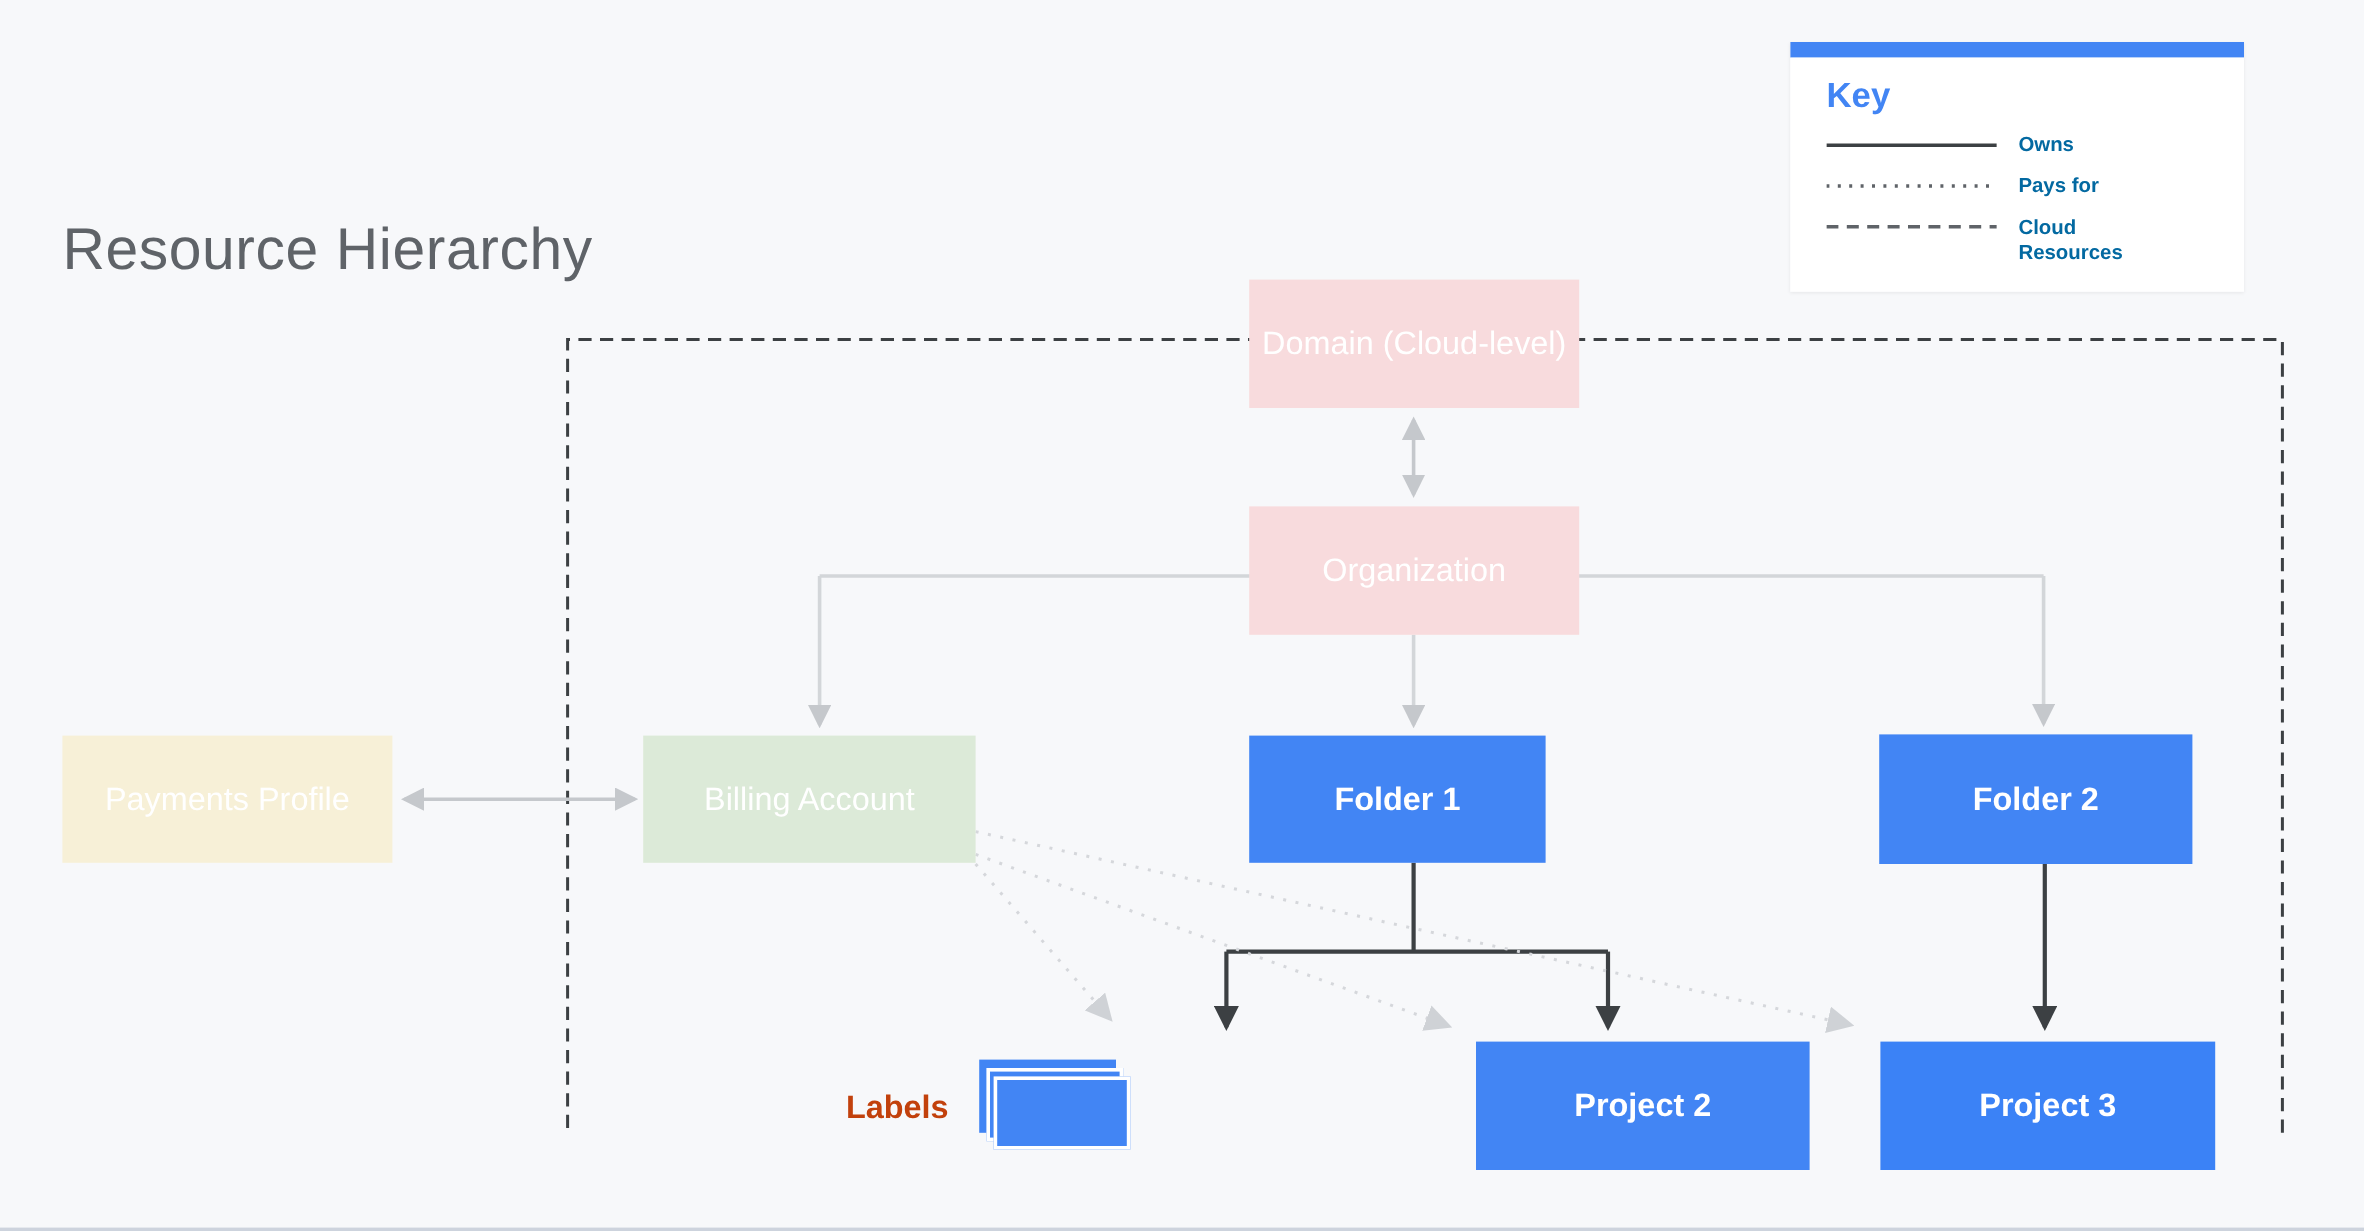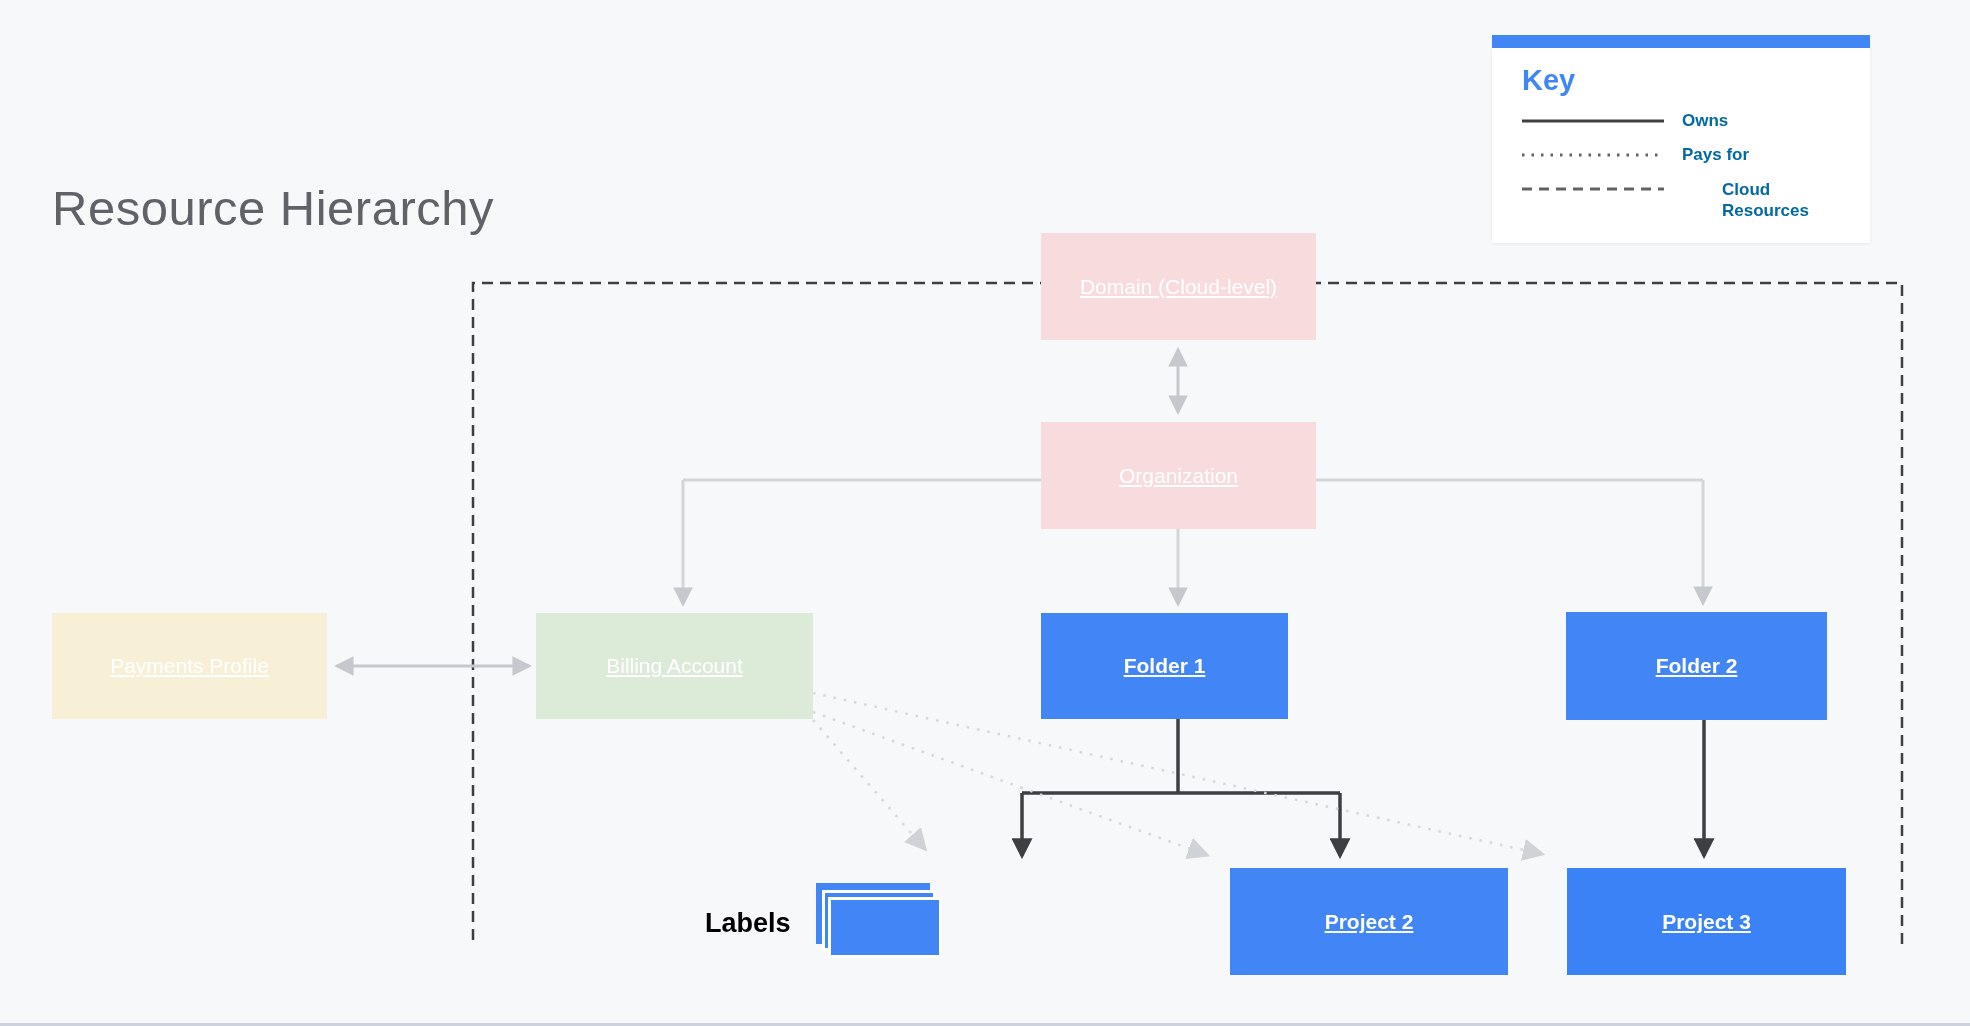--- a/index.html
+++ b/index.html
@@ -11,33 +11,33 @@
   .page-title{
     position:absolute;left:52px;top:180px;margin:0;
     font-size:49px;font-weight:400;color:#5f6368;letter-spacing:.5px;
   }
   
   .legend{position:absolute;left:1492px;top:35px;width:378px;box-shadow:0 1px 3px rgba(0,0,0,.07);}
   .legend-bar{height:13px;background:#4285f4;}
   .legend-body{background:#ffffff;padding:16px 26px 22px 30px;box-sizing:border-box;}
   .legend-heading{margin:0 0 0 0;font-size:29px;font-weight:700;color:#4285f4;}
   .legend-row{display:flex;align-items:center;margin-top:13px;}
-  .legend-row.top-align{align-items:flex-start;gap:40px;}
+  .legend-row.top-align{align-items:flex-start;}
   .legend-row.top-align .legend-sample{margin-top:8px;}
   .legend-sample{width:142px;flex:0 0 142px;height:4px;}
   .legend-label{margin-left:18px;font-size:17px;font-weight:700;color:#0369a1;line-height:1.25;width:115px;}
   
   .node{
     position:absolute;display:flex;align-items:center;justify-content:center;
-    color:#ffffff;font-size:21px;z-index:2;text-decoration:underline;
+    color:#ffffff;font-size:27px;z-index:2;
   }
   .node.pale{font-weight:400;}
   .node.blue{font-weight:700;}
   
-  .labels-caption{position:absolute;left:705px;top:908px;font-size:27px;font-weight:700;color:#000000;z-index:3;}
+  .labels-caption{position:absolute;left:705px;top:908px;font-size:27px;font-weight:700;color:#c2410c;z-index:3;}
   .labels-icon{position:absolute;left:816px;top:883px;width:130px;height:80px;z-index:3;}
   .labels-icon .card{position:absolute;width:114px;height:61px;background:#4285f4;box-sizing:border-box;}
   .labels-icon .c1{left:0;top:0;}
   .labels-icon .c2{left:6px;top:7px;border:3px solid #ffffff;}
   .labels-icon .c3{left:12px;top:14px;border:3px solid #ffffff;}
   .connectors{position:absolute;left:0;top:0;z-index:1;}
   .bottom-edge{position:absolute;left:0;bottom:0;width:100%;height:3px;background:#cdd3dd;z-index:4;}
 </style>
 </head>
 <body>

